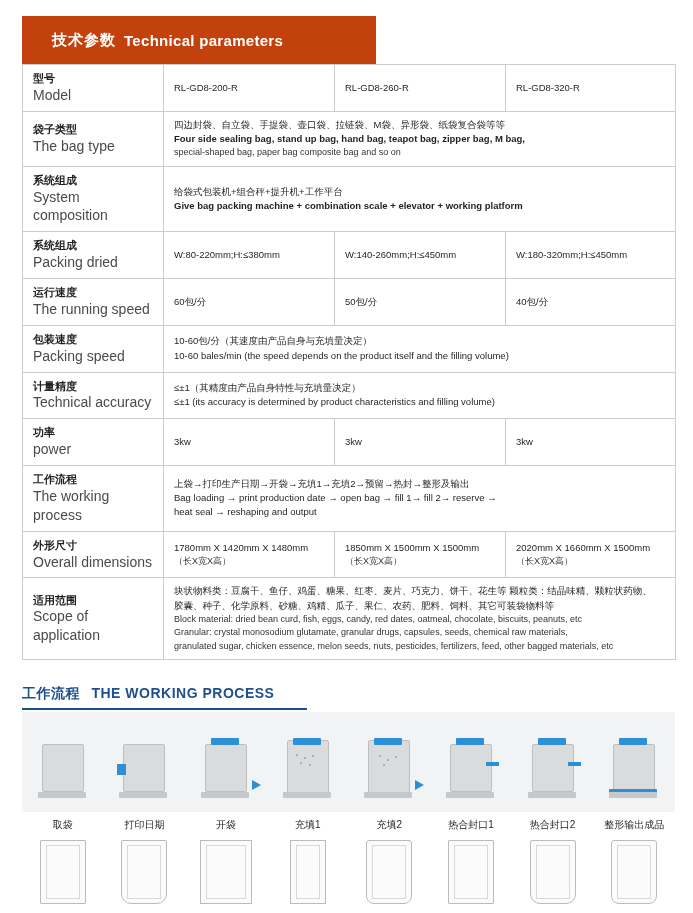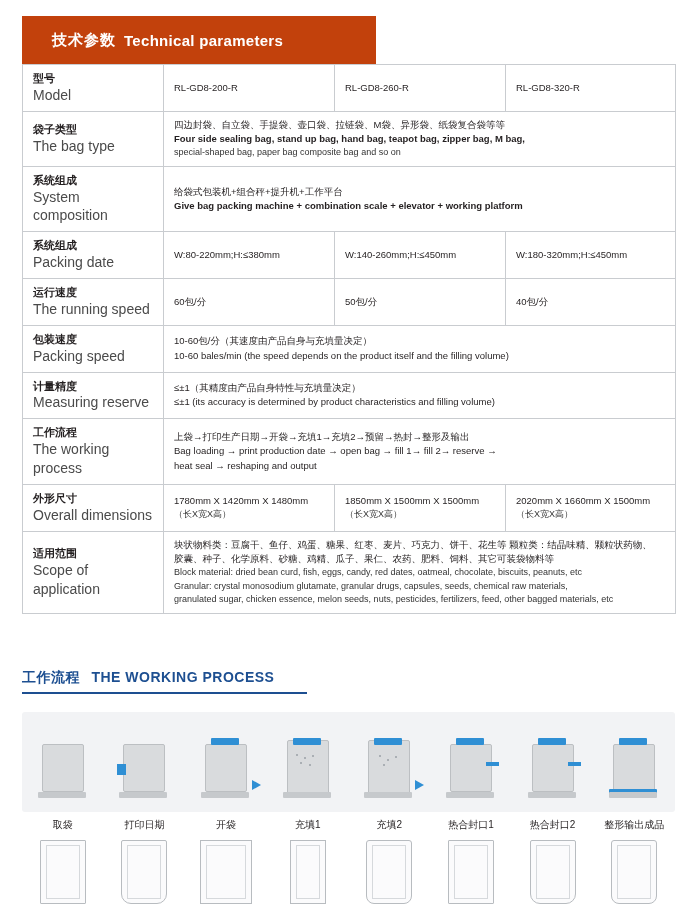--- a/index.html
+++ b/index.html
@@ -95,21 +95,21 @@
   }
   .model-cell {
     font-size: 10px;
     color: #231f20;
   }
 
   
   .process-title {
     position: absolute;
     left: 22px;
-    top: 668px;
+    top: 684px;
     width: 290px;
   }
   .process-title .cn {
     font-size: 14px;
     font-weight: bold;
     color: #1d4f91;
     letter-spacing: 0.5px;
   }
   .process-title .en {
     font-size: 14px;
@@ -336,21 +336,21 @@
       <td class="val" colspan="3">
         <span class="line">给袋式包装机+组合秤+提升机+工作平台</span>
         <span class="line bold">Give bag packing machine + combination scale + elevator + working platform</span>
       </td>
     </tr>
 
 
     <tr>
       <td class="label">
         <span class="lcn">系统组成</span>
-        <span class="len">Packing date</span>
+        <span class="len">Packing dried</span>
       </td>
       <td class="val">W:80-220mm;H:≤380mm</td>
       <td class="val">W:140-260mm;H:≤450mm</td>
       <td class="val">W:180-320mm;H:≤450mm</td>
     </tr>
 
 
     <tr>
       <td class="label">
         <span class="lcn">运行速度</span>
@@ -368,28 +368,37 @@
       </td>
       <td class="val" colspan="3">
         <span class="line">10-60包/分（其速度由产品自身与充填量决定）</span>
         <span class="line">10-60 bales/min (the speed depends on the product itself and the filling volume)</span>
       </td>
     </tr>
 
     <tr>
       <td class="label">
         <span class="lcn">计量精度</span>
-        <span class="len">Measuring reserve</span>
+        <span class="len">Technical accuracy</span>
       </td>
       <td class="val" colspan="3">
         <span class="line">≤±1（其精度由产品自身特性与充填量决定）</span>
         <span class="line">≤±1 (its accuracy is determined by product characteristics and filling volume)</span>
       </td>
     </tr>
 
+    <tr>
+      <td class="label">
+        <span class="lcn">功率</span>
+        <span class="len">power</span>
+      </td>
+      <td class="val">3kw</td>
+      <td class="val">3kw</td>
+      <td class="val">3kw</td>
+    </tr>
 
     <tr>
       <td class="label">
         <span class="lcn">工作流程</span>
         <span class="len">The working process</span>
       </td>
       <td class="val" colspan="3">
         <span class="line">上袋→打印生产日期→开袋→充填1→充填2→预留→热封→整形及输出</span>
         <span class="line">Bag loading → print production date → open bag → fill 1→ fill 2→ reserve →</span>
         <span class="line">heat seal → reshaping and output</span>

